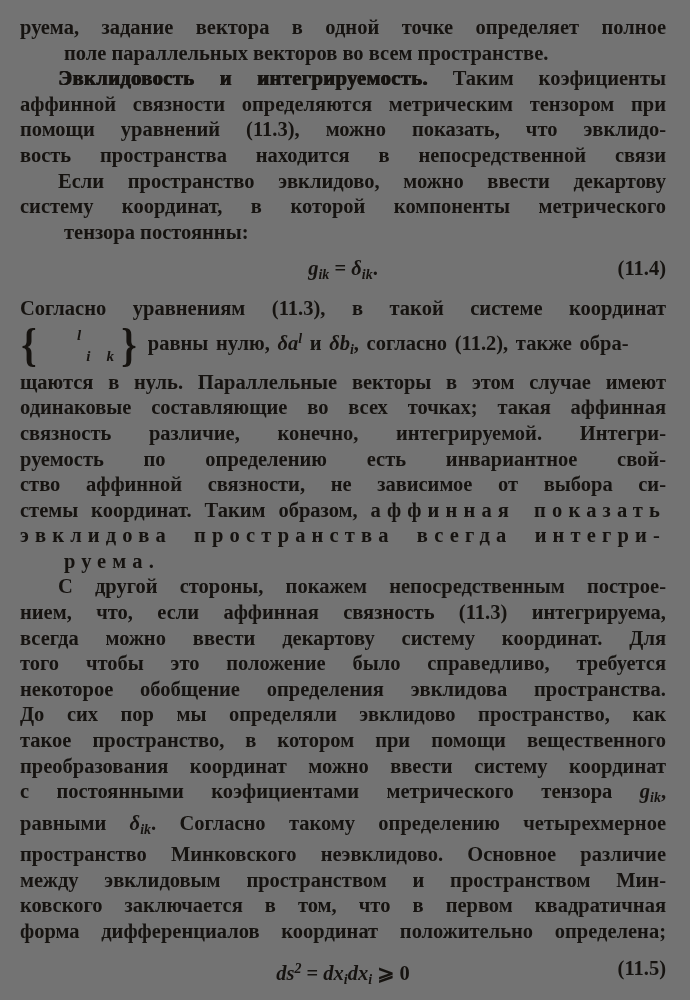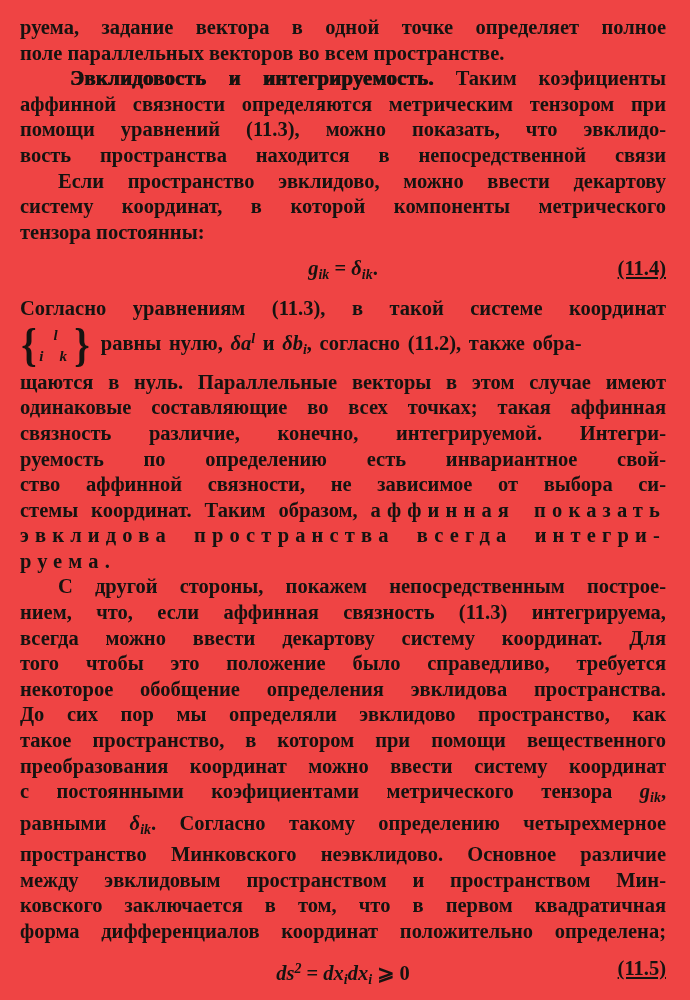--- a/index.html
+++ b/index.html
@@ -23,26 +23,26 @@
   }
   .line {
     line-height: 25.6px;
     text-align: justify;
     text-align-last: justify;
     white-space: nowrap;
   }
   .line.left {
     text-align: right;
     text-align-last: left;
+    margin-left: 44px;
   }
   .line.indent { text-indent: 38px; }
   .xb {
     text-shadow: 0.8px 0 0 currentColor, 0 0.4px 0 currentColor;
     letter-spacing: 0.4px;
-    margin-left: 12px;
   }
   .sp { letter-spacing: 0.30em; }
   .m  { font-style: italic; }
   .sub {
     font-style: italic;
     font-size: 0.68em;
     vertical-align: -0.28em;
     letter-spacing: 0;
   }
   .sup {
@@ -54,21 +54,20 @@
   .line.eq {
     position: relative;
     text-align-last: center;
     margin: 11px 0 8px;
   }
   .line.eq .eqnum {
     position: absolute;
     right: 0;
     top: 0;
     font-style: normal;
-    text-decoration: underline;
   }
   .line.chrline {
     text-align: left;
     text-align-last: left;
     word-spacing: 2.5px;
   }
   .chr {
     display: inline-flex;
     align-items: center;
     vertical-align: middle;
@@ -83,26 +82,26 @@
   }
   .chr .stack {
     display: inline-flex;
     flex-direction: column;
     align-items: center;
     font-style: italic;
     font-size: 15px;
     line-height: 1.35;
     padding: 0 1px;
   }
-  .chr .stack .bot { letter-spacing: 5px; }
+  .chr .stack .bot { letter-spacing: 5px; margin-left: 47px; }
 </style>
 </head>
 <body>
 
-<div class="page" style="background: #ef4444; color: rgb(22, 19, 16);">
+<div class="page" style="background: #737373; color: rgb(22, 19, 16);">
   <div>
       <div class="line"><span>руема, задание вектора в одной точке определяет полное</span></div>
       <div class="line left"><span>поле параллельных векторов во всем пространстве.</span></div>
       <div class="line indent"><span class="xb">Эвклидовость и интегрируемость.</span><span> Таким коэфициенты</span></div>
       <div class="line"><span>аффинной связности определяются метрическим тензором при</span></div>
       <div class="line"><span>помощи уравнений (11.3), можно показать, что эвклидо-</span></div>
       <div class="line"><span>вость пространства находится в непосредственной связи</span></div>
       <div class="line indent"><span>Если пространство эвклидово, можно ввести декартову</span></div>
       <div class="line"><span>систему координат, в которой компоненты метрического</span></div>
       <div class="line left"><span>тензора постоянны:</span></div>

